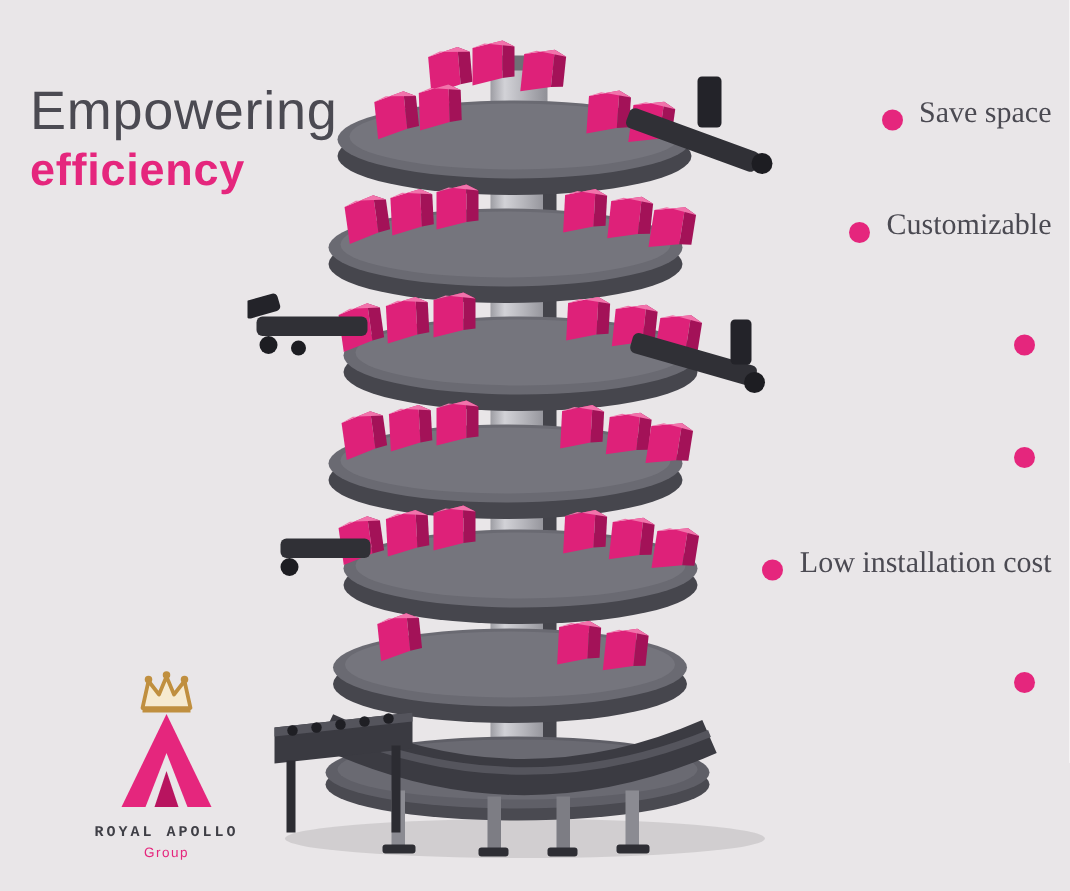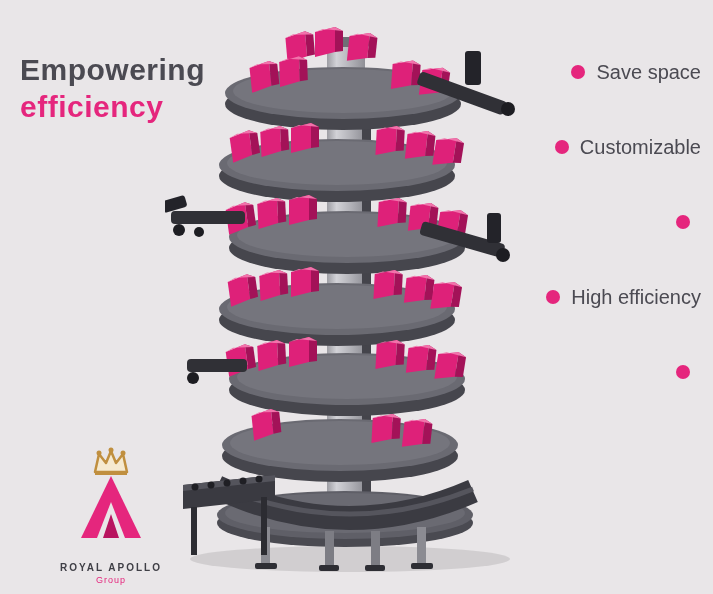--- a/index.html
+++ b/index.html
@@ -2,43 +2,43 @@
 <html style="--background: #e9e6e8; --text: #4b4a52; --accent: #e5267d; --machine-gray: #66666e; --box-pink: #de2179;"><head>
 <meta charset="utf-8">
 <style>
   html,body{margin:0;padding:0;background:#fff;font-family:"Liberation Sans","DejaVu Sans",sans-serif;}
   .canvas{
     position:relative;width:713px;height:594px;overflow:hidden;
     background:var(--background,#e9e6e8);
   }
   
   .title{position:absolute;left:20px;top:52px;z-index:3;line-height:1.22;}
-  .title .t1{font-size:30px;font-weight:bold;color:var(--text,#4b4a52);letter-spacing:.5px;}
+  .title .t1{font-size:36px;font-weight:normal;color:var(--text,#4b4a52);letter-spacing:.5px;}
   .title .t2{font-size:30px;font-weight:bold;color:var(--accent,#e5267d);letter-spacing:.5px;}
   
   .features{
     position:absolute;top:57px;right:12px;z-index:3;
     list-style:none;margin:0;padding:0;
     display:flex;flex-direction:column;align-items:flex-end;
   }
   .feature{
-    display:flex;align-items:center;height:30px;margin-bottom:45px;
+    display:flex;align-items:flex-end;height:30px;margin-bottom:45px;font-family:Liberation Serif, serif;
   }
   .feature .dot{
     width:14px;height:14px;border-radius:50%;
     background:var(--accent,#e5267d);margin-right:11px;flex:0 0 auto;
   }
   .feature .label{
     font-size:20px;color:var(--text,#4b4a52);white-space:nowrap;
   }
   
   .machine{position:absolute;left:165px;top:15px;width:360px;height:565px;z-index:1;}
   
   .logo{position:absolute;left:48px;top:446px;width:126px;z-index:3;text-align:center;}
-  .logo .l1{font-size:10px;font-weight:bold;letter-spacing:2px;color:#3f3f46;margin-top:16px;}
+  .logo .l1{font-size:10px;font-weight:bold;letter-spacing:2px;color:#3f3f46;margin-top:3px;font-family:Liberation Mono, monospace;}
   .logo .l2{font-size:9px;color:var(--accent,#e5267d);letter-spacing:1px;margin-top:2px;text-align:center;}
 </style>
 </head>
 <body>
 
 <div class="canvas">
 
   <div class="title">
     <div class="t1">Empowering</div>
     <div class="t2">efficiency</div>
@@ -51,21 +51,24 @@
     </li>
     <li class="feature">
       <span class="dot"></span>
       <span class="label">Customizable</span>
     </li>
     <li class="feature">
       <span class="dot"></span>
     </li>
     <li class="feature">
       <span class="dot"></span>
-      <span class="label">High efficiency</span>
+    </li>
+    <li class="feature">
+      <span class="dot"></span>
+      <span class="label">Low installation cost</span>
     </li>
     <li class="feature">
       <span class="dot"></span>
     </li>
   </ul>
 
   <div class="machine">
     <svg viewBox="0 0 360 565" width="360" height="565" aria-hidden="true">
       <defs>
         <g id="pbox">

